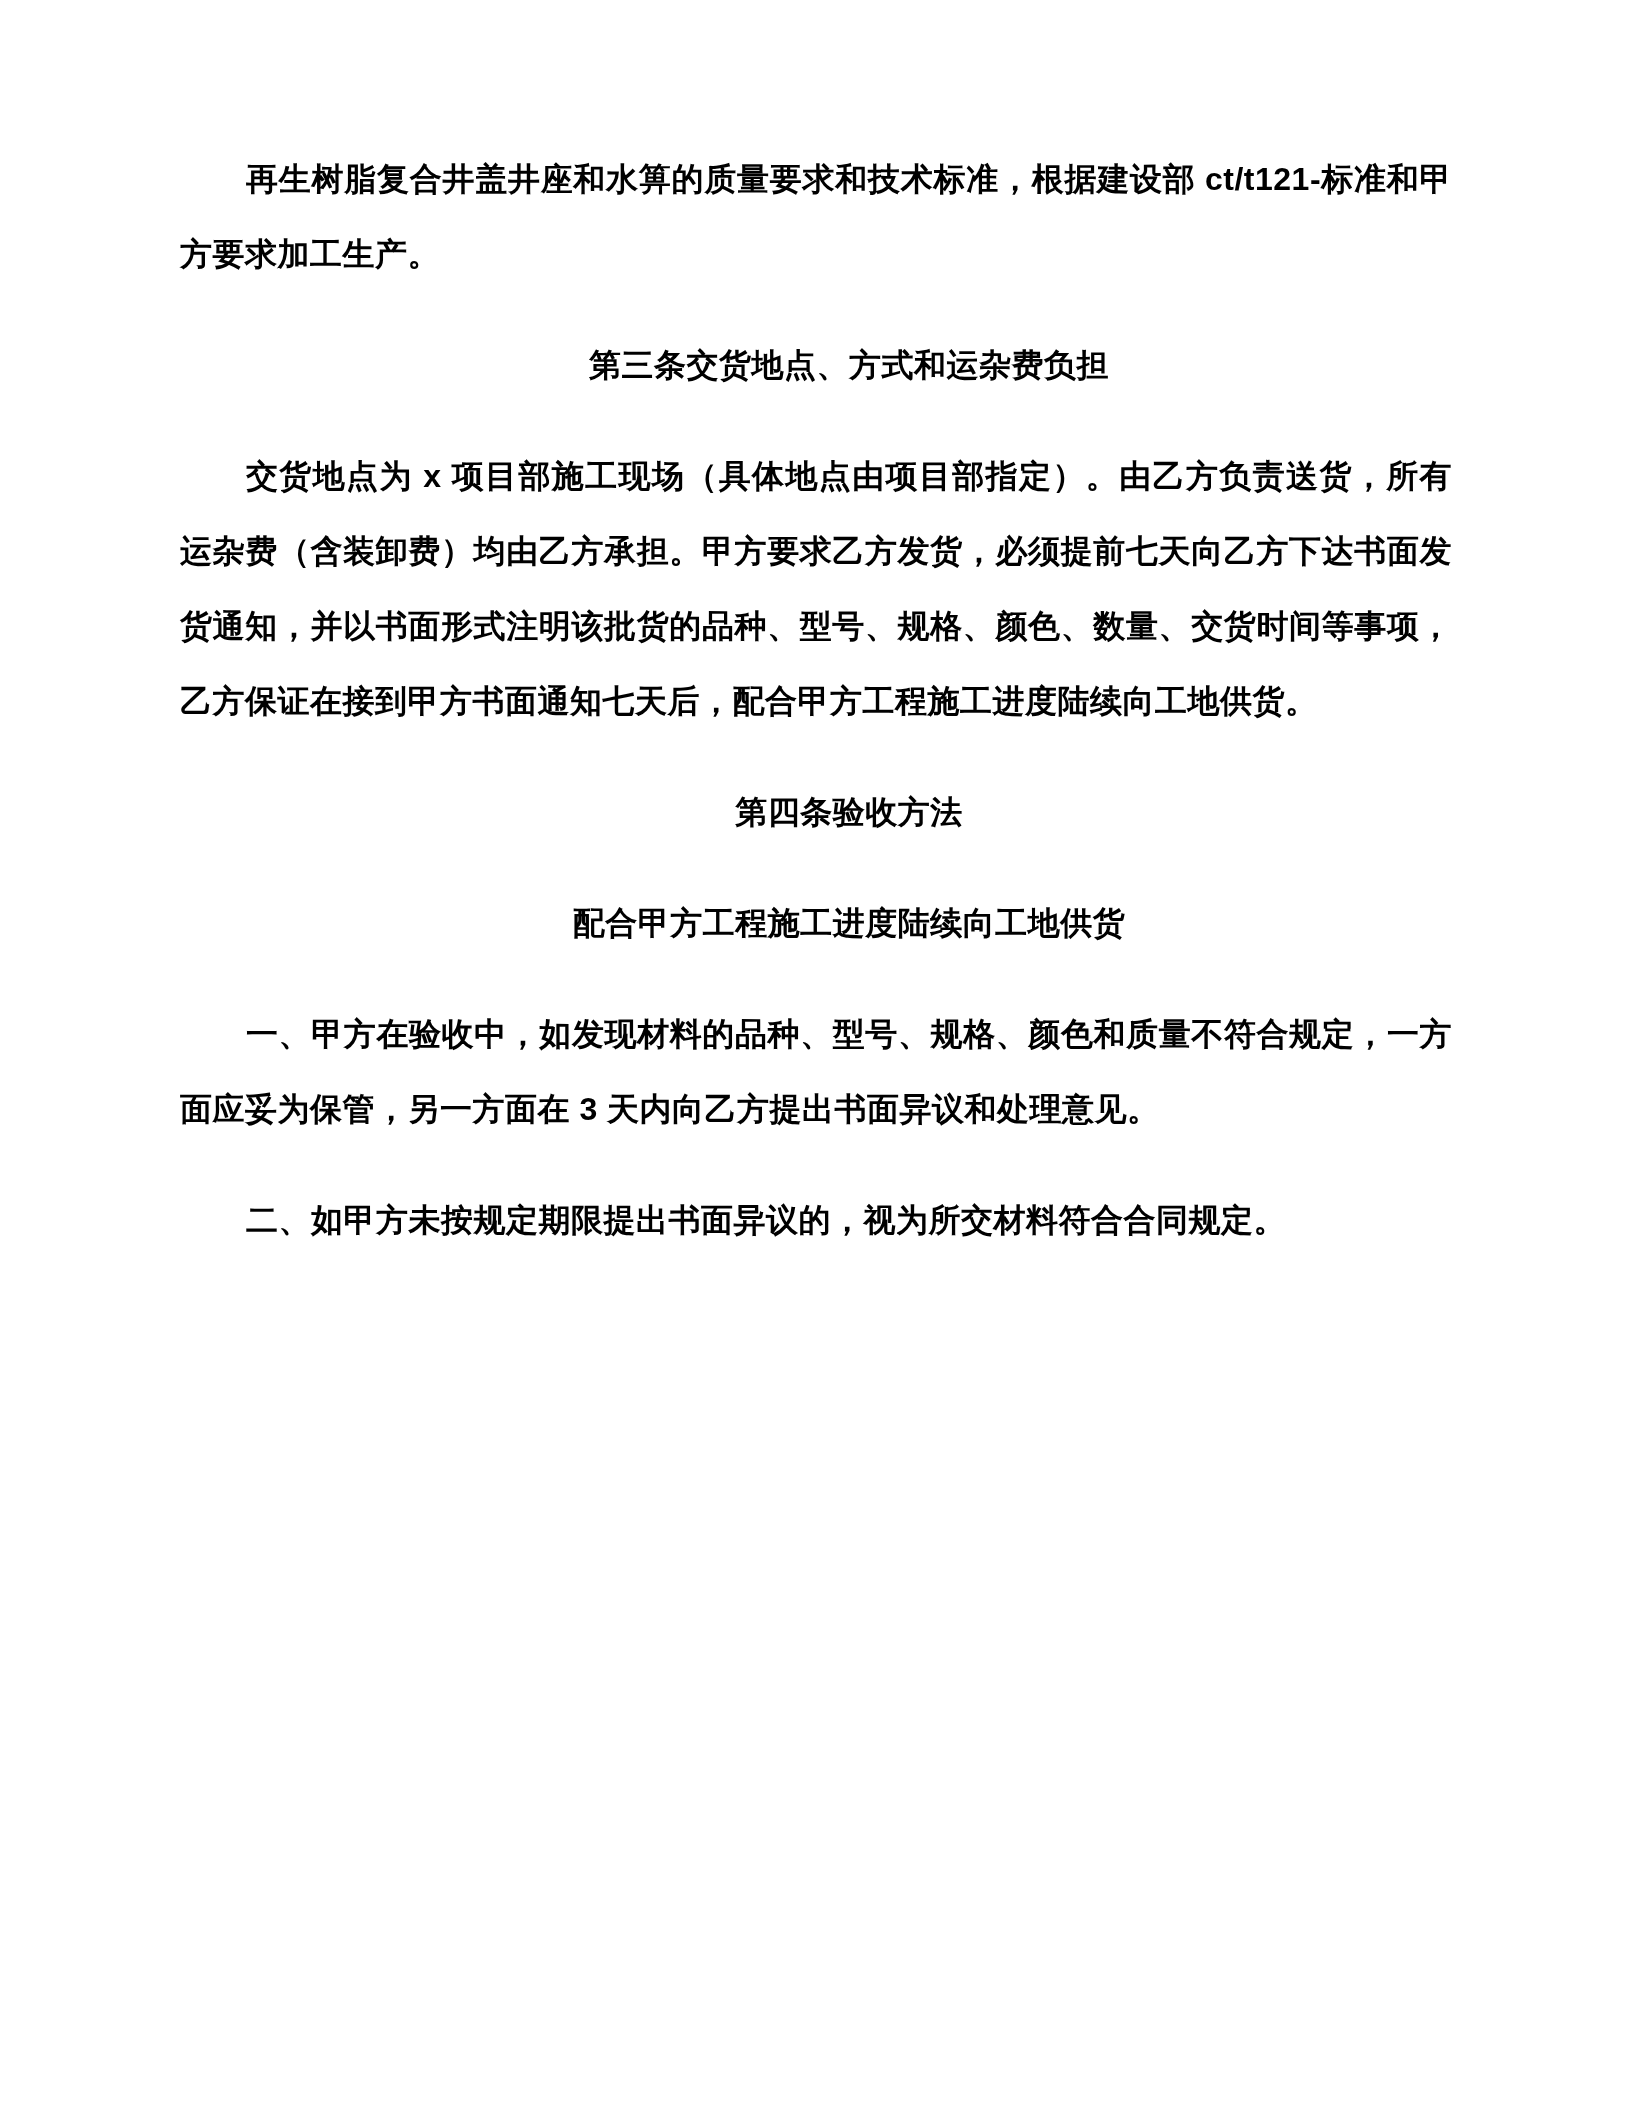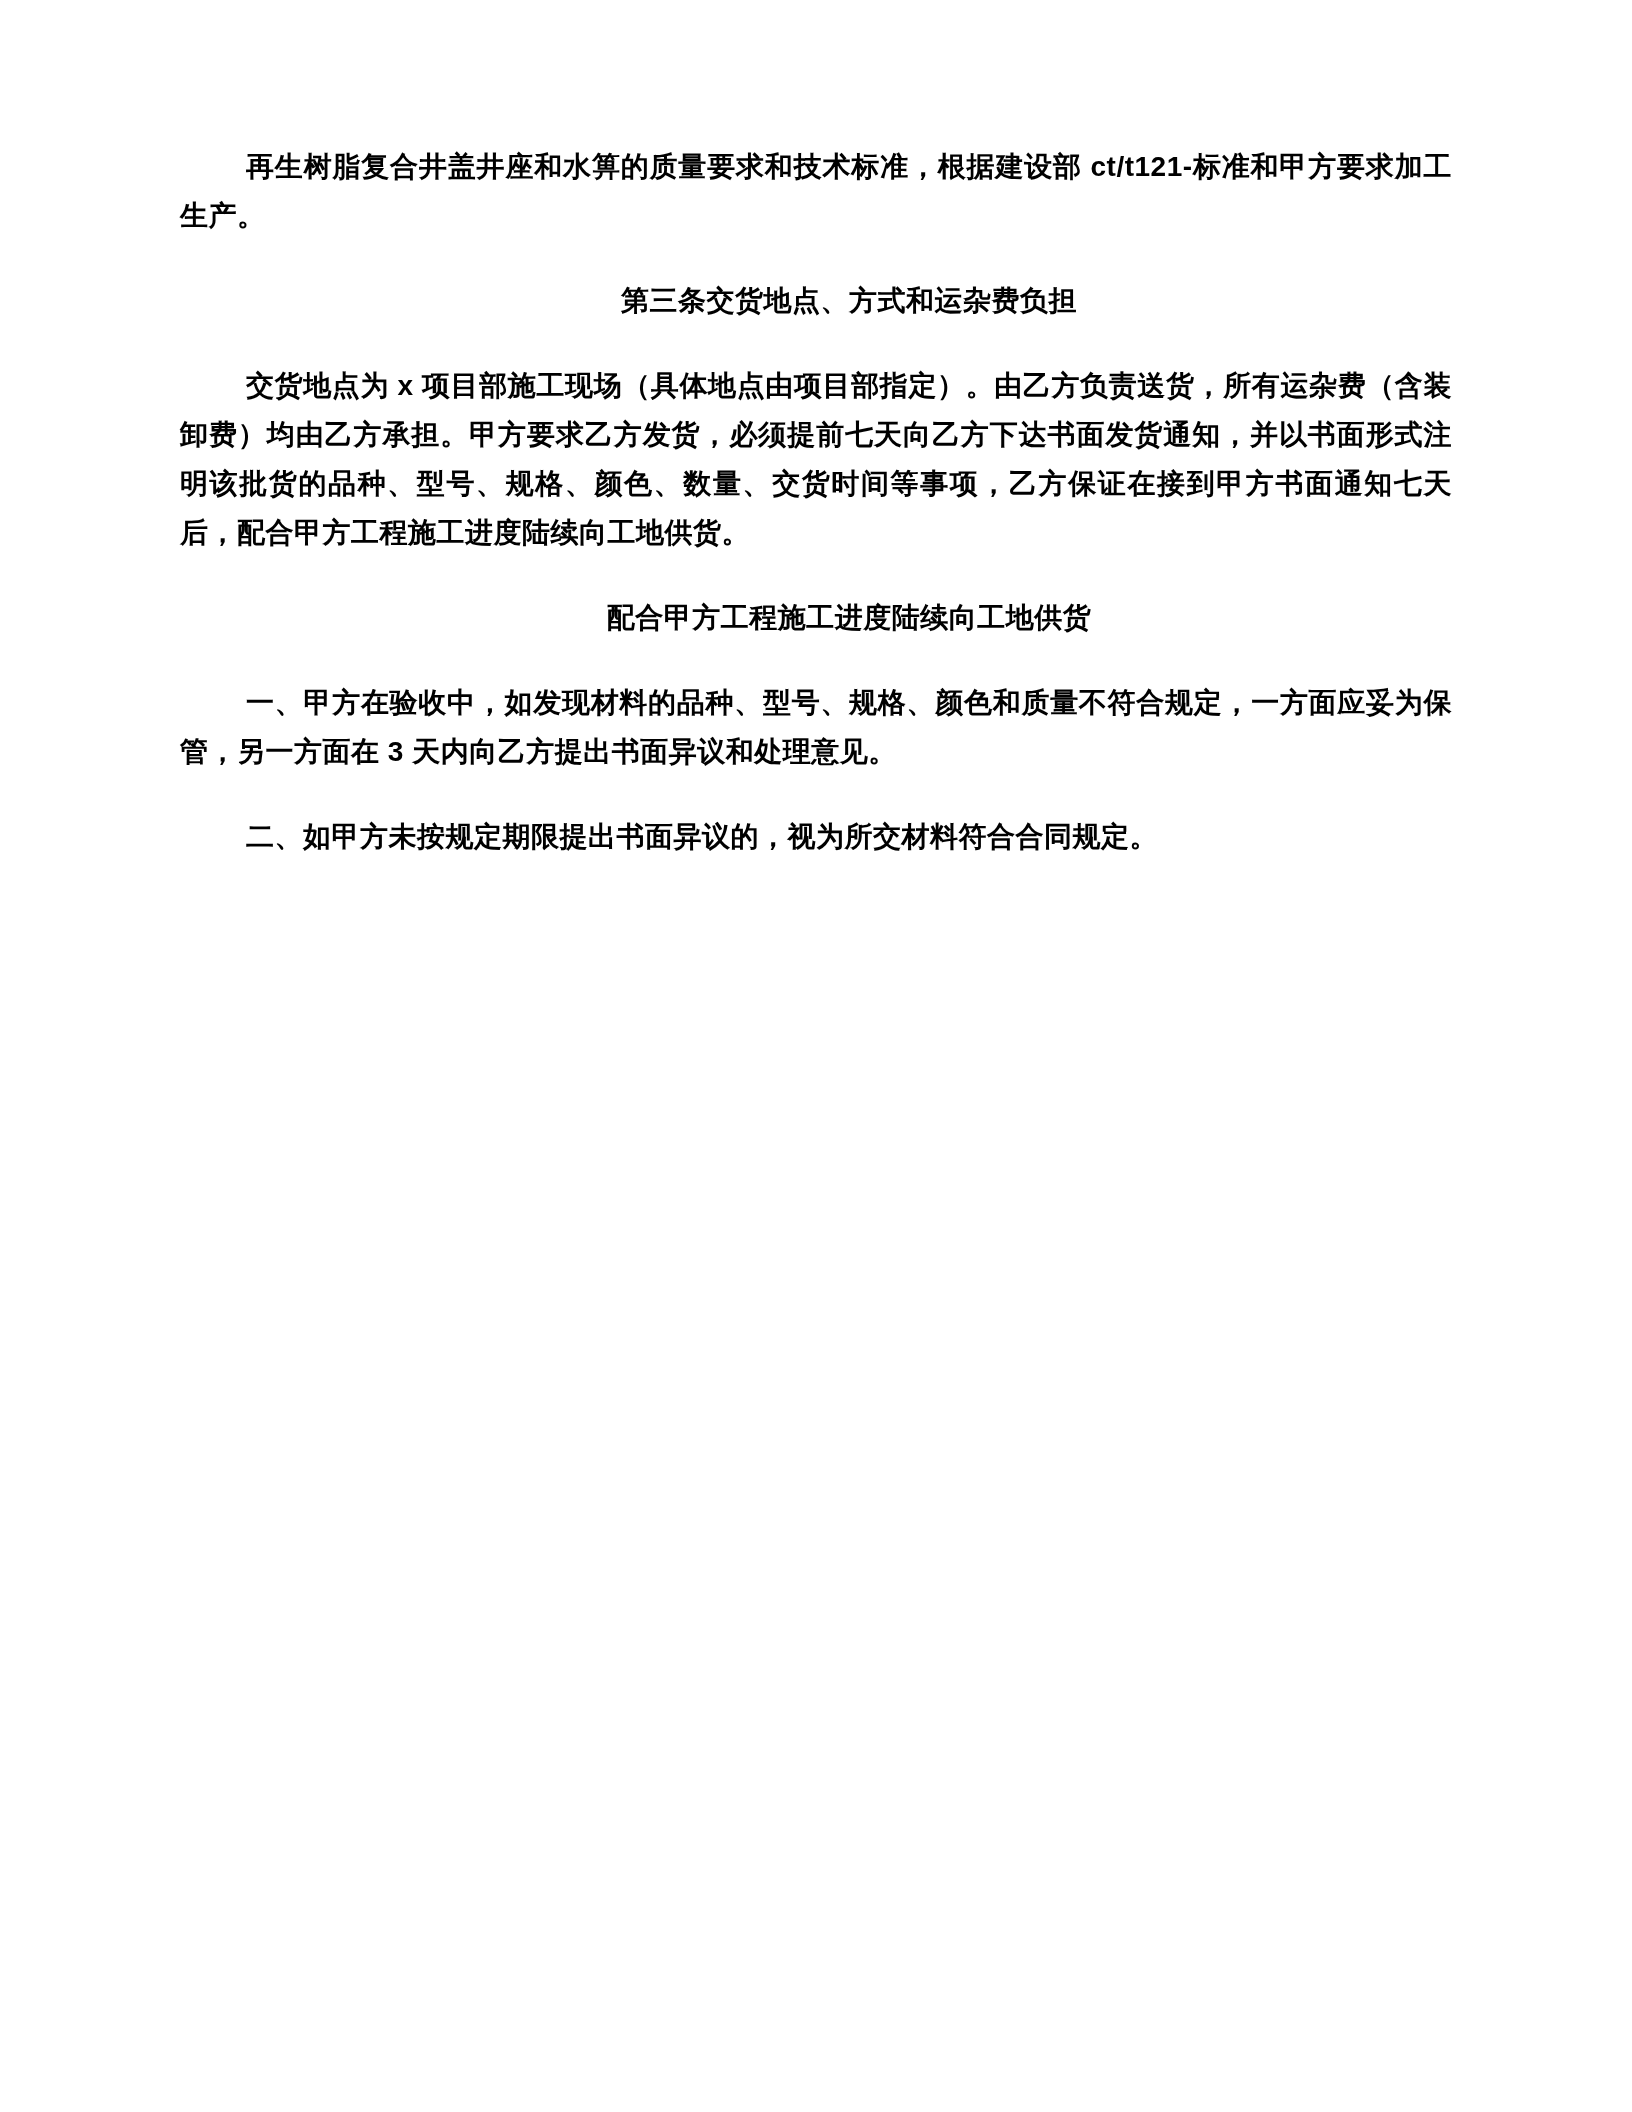--- a/index.html
+++ b/index.html
@@ -15,39 +15,40 @@
     background: #ffffff;
     box-sizing: border-box;
     padding: 142px 180px 60px 180px;
     overflow: hidden;
   }
   .doc-content {
     width: 100%;
     color: #000000;
     font-family: "Liberation Sans", "DejaVu Sans", sans-serif;
     font-weight: 700;
-    font-size: 28px;
-    line-height: 49px;
+    font-size: 32px;
+    line-height: 75px;
   }
   .doc-content p {
     margin: 0 0 36px 0;
     text-indent: 66px;
     text-align: justify;
     letter-spacing: 0.5px;
     word-break: break-all;
   }
   .doc-content p.heading {
     text-align: center;
   }
 </style>
 </head>
 <body>
 
 <div class="page">
   <div class="doc-content" id="doc-content">
       <p class="body">再生树脂复合井盖井座和水箅的质量要求和技术标准，根据建设部 ct/t121-标准和甲方要求加工生产。</p>
       <p class="heading">第三条交货地点、方式和运杂费负担</p>
       <p class="body">交货地点为 x 项目部施工现场（具体地点由项目部指定）。由乙方负责送货，所有运杂费（含装卸费）均由乙方承担。甲方要求乙方发货，必须提前七天向乙方下达书面发货通知，并以书面形式注明该批货的品种、型号、规格、颜色、数量、交货时间等事项，乙方保证在接到甲方书面通知七天后，配合甲方工程施工进度陆续向工地供货。</p>
+      <p class="heading">第四条验收方法</p>
       <p class="heading">配合甲方工程施工进度陆续向工地供货</p>
       <p class="body">一、甲方在验收中，如发现材料的品种、型号、规格、颜色和质量不符合规定，一方面应妥为保管，另一方面在 3 天内向乙方提出书面异议和处理意见。</p>
       <p class="body">二、如甲方未按规定期限提出书面异议的，视为所交材料符合合同规定。</p>
     </div>
 </div>
 
 </body></html>

